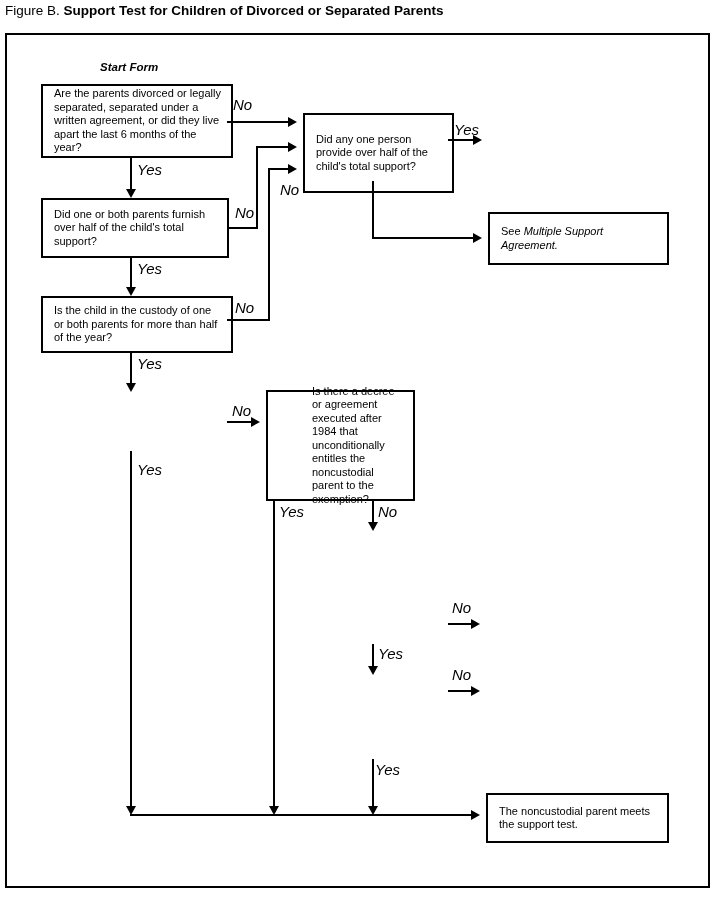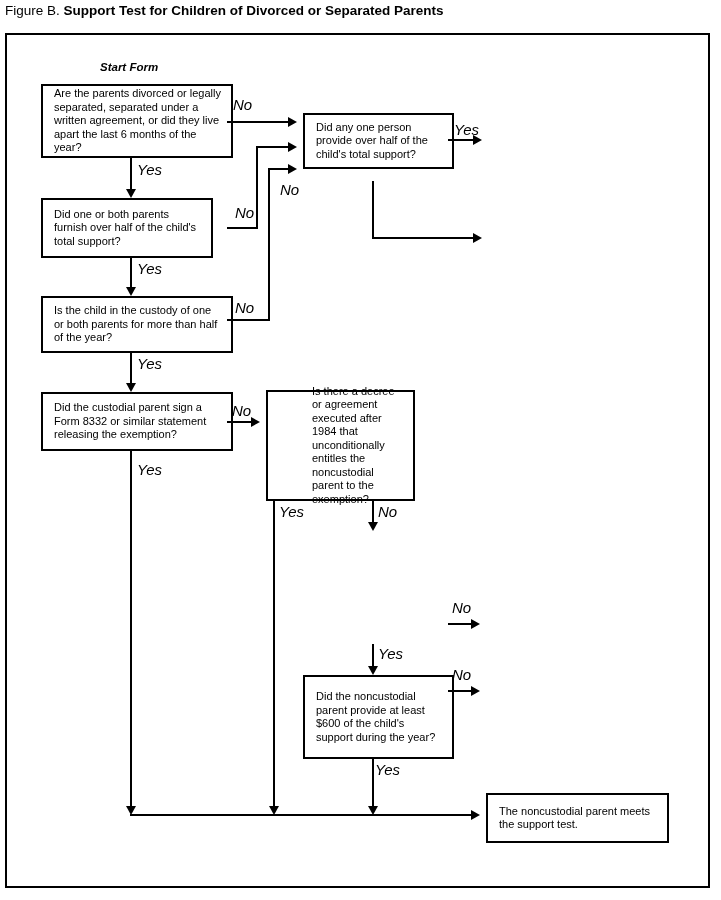--- a/index.html
+++ b/index.html
@@ -19,24 +19,24 @@
   .lbl{position:absolute;font-style:italic;font-size:15px;line-height:12px;white-space:nowrap;}
   .start{position:absolute;font-style:italic;font-weight:bold;font-size:11.5px;}
 
   .hl{position:absolute;height:2px;background:#000;}
   .vl{position:absolute;width:2px;background:#000;}
   .arr-r{position:absolute;width:0;height:0;border-top:5px solid transparent;border-bottom:5px solid transparent;border-left:9px solid #000;}
   .arr-d{position:absolute;width:0;height:0;border-left:5px solid transparent;border-right:5px solid transparent;border-top:9px solid #000;}
 
   
   .q1{left:35px;top:84px;width:192px;height:74px;}
-  .q2{left:35px;top:198px;width:172px;height:60px;}
+  .q2{left:35px;top:198px;width:188px;height:60px;}
   .q3{left:35px;top:296px;width:192px;height:57px;}
   .q4{left:35px;top:392px;width:192px;height:59px;}
-  .q5{left:297px;top:113px;width:151px;height:56px;}
+  .q5{left:297px;top:113px;width:151px;height:80px;}
   .q6{left:260px;top:390px;width:149px;height:111px;padding-left:44px;}
   .q7{left:297px;top:531px;width:151px;height:113px;}
   .q8{left:297px;top:675px;width:151px;height:84px;}
   .r1{left:482px;top:112px;width:181px;height:71px;}
   .r2{left:482px;top:212px;width:181px;height:53px;}
   .r3{left:480px;top:612px;width:183px;height:89px;}
   .r4{left:480px;top:793px;width:183px;height:50px;}
 </style>
 </head>
 <body>
@@ -51,33 +51,30 @@
 
   <div class="node q1">
       <span class="txt">Are the parents divorced or legally separated, separated under a written agreement, or did they live apart the last 6 months of the year?</span>
     </div>
   <div class="node q2">
       <span class="txt">Did one or both parents furnish over half of the child's total support?</span>
     </div>
   <div class="node q3">
       <span class="txt">Is the child in the custody of one or both parents for more than half of the year?</span>
     </div>
-  <div class="node q4">
-      <span class="txt">Did the custodial parent sign a Form 8332 or similar statement releasing the exemption?</span>
-    </div>
   <div class="node q5">
       <span class="txt">Did any one person provide over half of the child's total support?</span>
     </div>
   <div class="node q6">
       <span class="txt">Is there a decree or agreement executed after 1984 that unconditionally entitles the noncustodial parent to the exemption?</span>
     </div>
-  <div class="node q8">
-      <span class="txt">Did the noncustodial parent provide at least $600 of the child's support during the year?</span>
+
+  <div class="node r2">
+      <span class="txt"><span>See </span><i>Multiple Support Agreement.</i></span>
     </div>
-
   <div class="node r4">
       <span class="txt">The noncustodial parent meets the support test.</span>
     </div>
 
   <div class="lbl" style="left:233px;top:99px;">No</div>
   <div class="lbl" style="left:137px;top:164px;">Yes</div>
   <div class="lbl" style="left:235px;top:207px;">No</div>
   <div class="lbl" style="left:137px;top:263px;">Yes</div>
   <div class="lbl" style="left:235px;top:302px;">No</div>
   <div class="lbl" style="left:137px;top:358px;">Yes</div>

